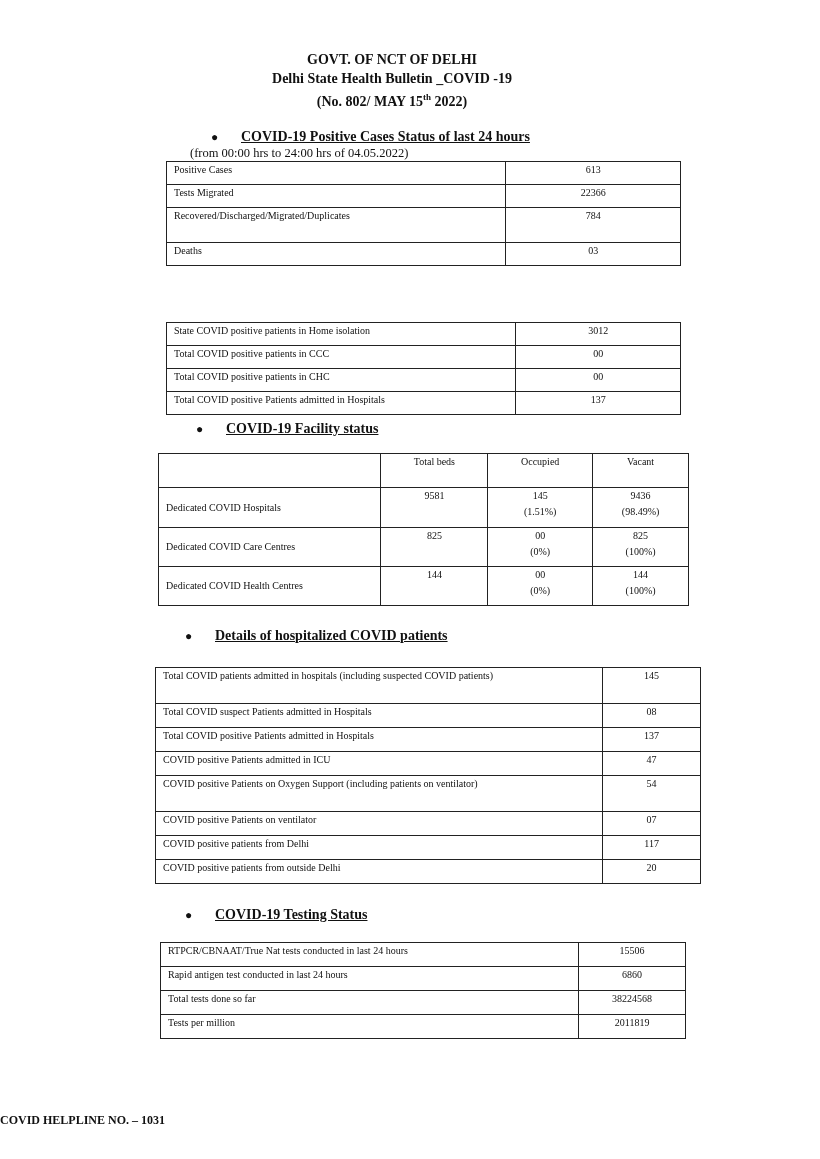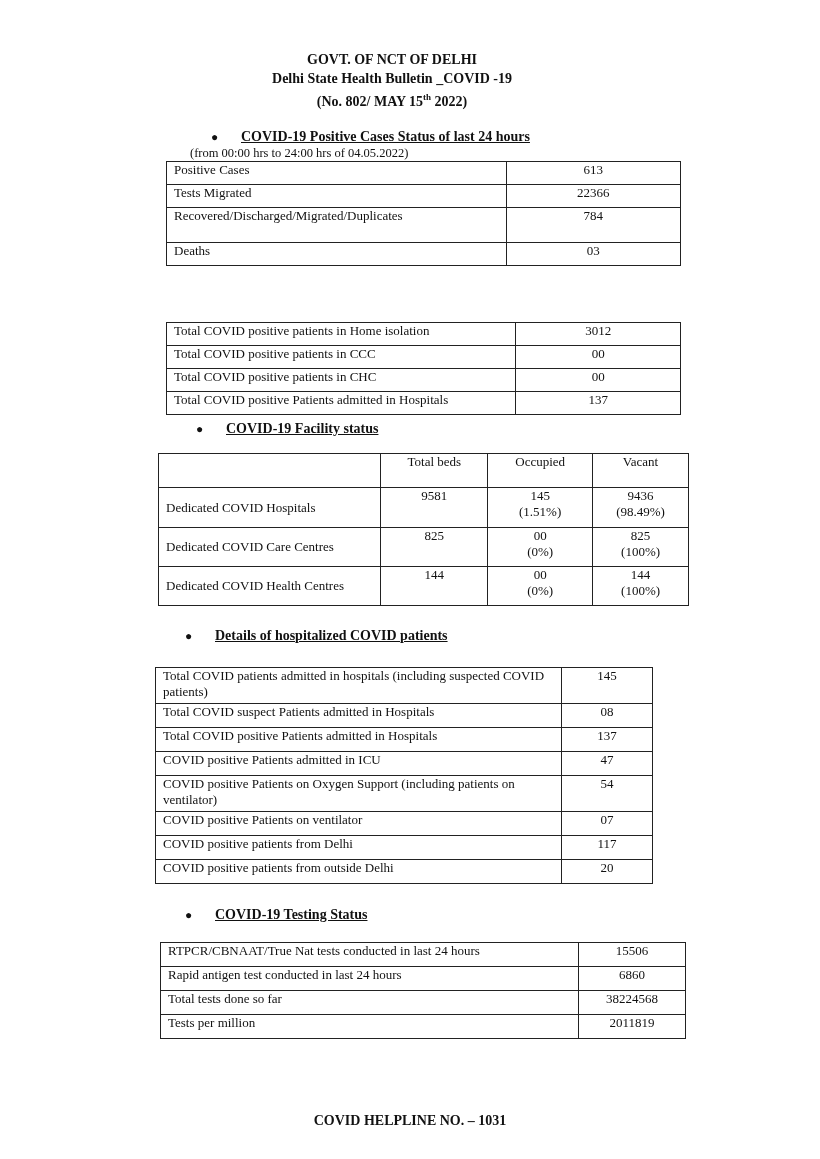--- a/index.html
+++ b/index.html
@@ -4,24 +4,24 @@
 <style>
   html, body { margin: 0; padding: 0; background: #ffffff; }
   body { width: 820px; height: 1159px; position: relative; font-family: "Liberation Serif", "DejaVu Serif", serif; color: #111; overflow: hidden; }
   .abs { position: absolute; }
   .header { left: 0; width: 784px; text-align: center; font-weight: bold; font-size: 14px; line-height: 19px; top: 50px; }
   .header sup { font-size: 9px; }
   .sec { font-weight: bold; font-size: 14px; }
   .sec .bullet { display: inline-block; width: 30px; font-size: 12px; }
   .sec .t { text-decoration: underline; }
   .note { font-size: 12.5px; }
-  table { border-collapse: collapse; font-size: 13px; }
+  table { border-collapse: collapse; font-size: 10px; }
   td { border: 1.5px solid #222; padding: 0 7px; vertical-align: top; line-height: 16px; }
   td.v { text-align: center; }
-  .footer { left: 0; width: 820px; text-align: center; font-weight: bold; font-size: 14px; top: 1113px; }
+  .footer { left: 0; width: 820px; text-align: left; font-weight: bold; font-size: 12px; top: 1113px; }
 </style>
 </head>
 <body>
 
 <div class="abs header">
   <div>GOVT. OF NCT OF DELHI</div>
   <div>Delhi State Health Bulletin _COVID -19</div>
   <div><span>(No. 802/ MAY 15</span><sup>th</sup><span> 2022)</span></div>
 </div>
 
@@ -54,21 +54,21 @@
 </tbody>
   </table>
 
 <table class="abs" style="left:166px; top:322px; width:515px;">
   <colgroup>
       <col style="width:350px">
       <col style="width:165px">
     </colgroup>
   <tbody>
       <tr style="height:23px">
-        <td>Total COVID positive patients in Home isolation</td>
+        <td>State COVID positive patients in Home isolation</td>
         <td class="v">3012</td>
       </tr>
   <tr style="height:23px">
         <td>Total COVID positive patients in CCC</td>
         <td class="v">00</td>
       </tr>
   <tr style="height:23px">
         <td>Total COVID positive patients in CHC</td>
         <td class="v">00</td>
       </tr>
@@ -131,21 +131,21 @@
           <div>144</div>
           <div>(100%)</div>
         </td>
   </tr>
 </tbody>
   </table>
 
 <div class="abs sec" style="left:185px; top:628px;">
   <span class="bullet">●</span><span class="t">Details of hospitalized COVID patients</span>
 </div>
-<table class="abs" style="left:155px; top:667px; width:498px;">
+<table class="abs" style="left:155px; top:667px; width:546px;">
   <colgroup>
       <col style="width:448px">
       <col style="width:98px">
     </colgroup>
   <tbody>
       <tr style="height:36px">
         <td>Total COVID patients admitted in hospitals (including suspected COVID patients)</td>
         <td class="v">145</td>
       </tr>
   <tr style="height:24px">

